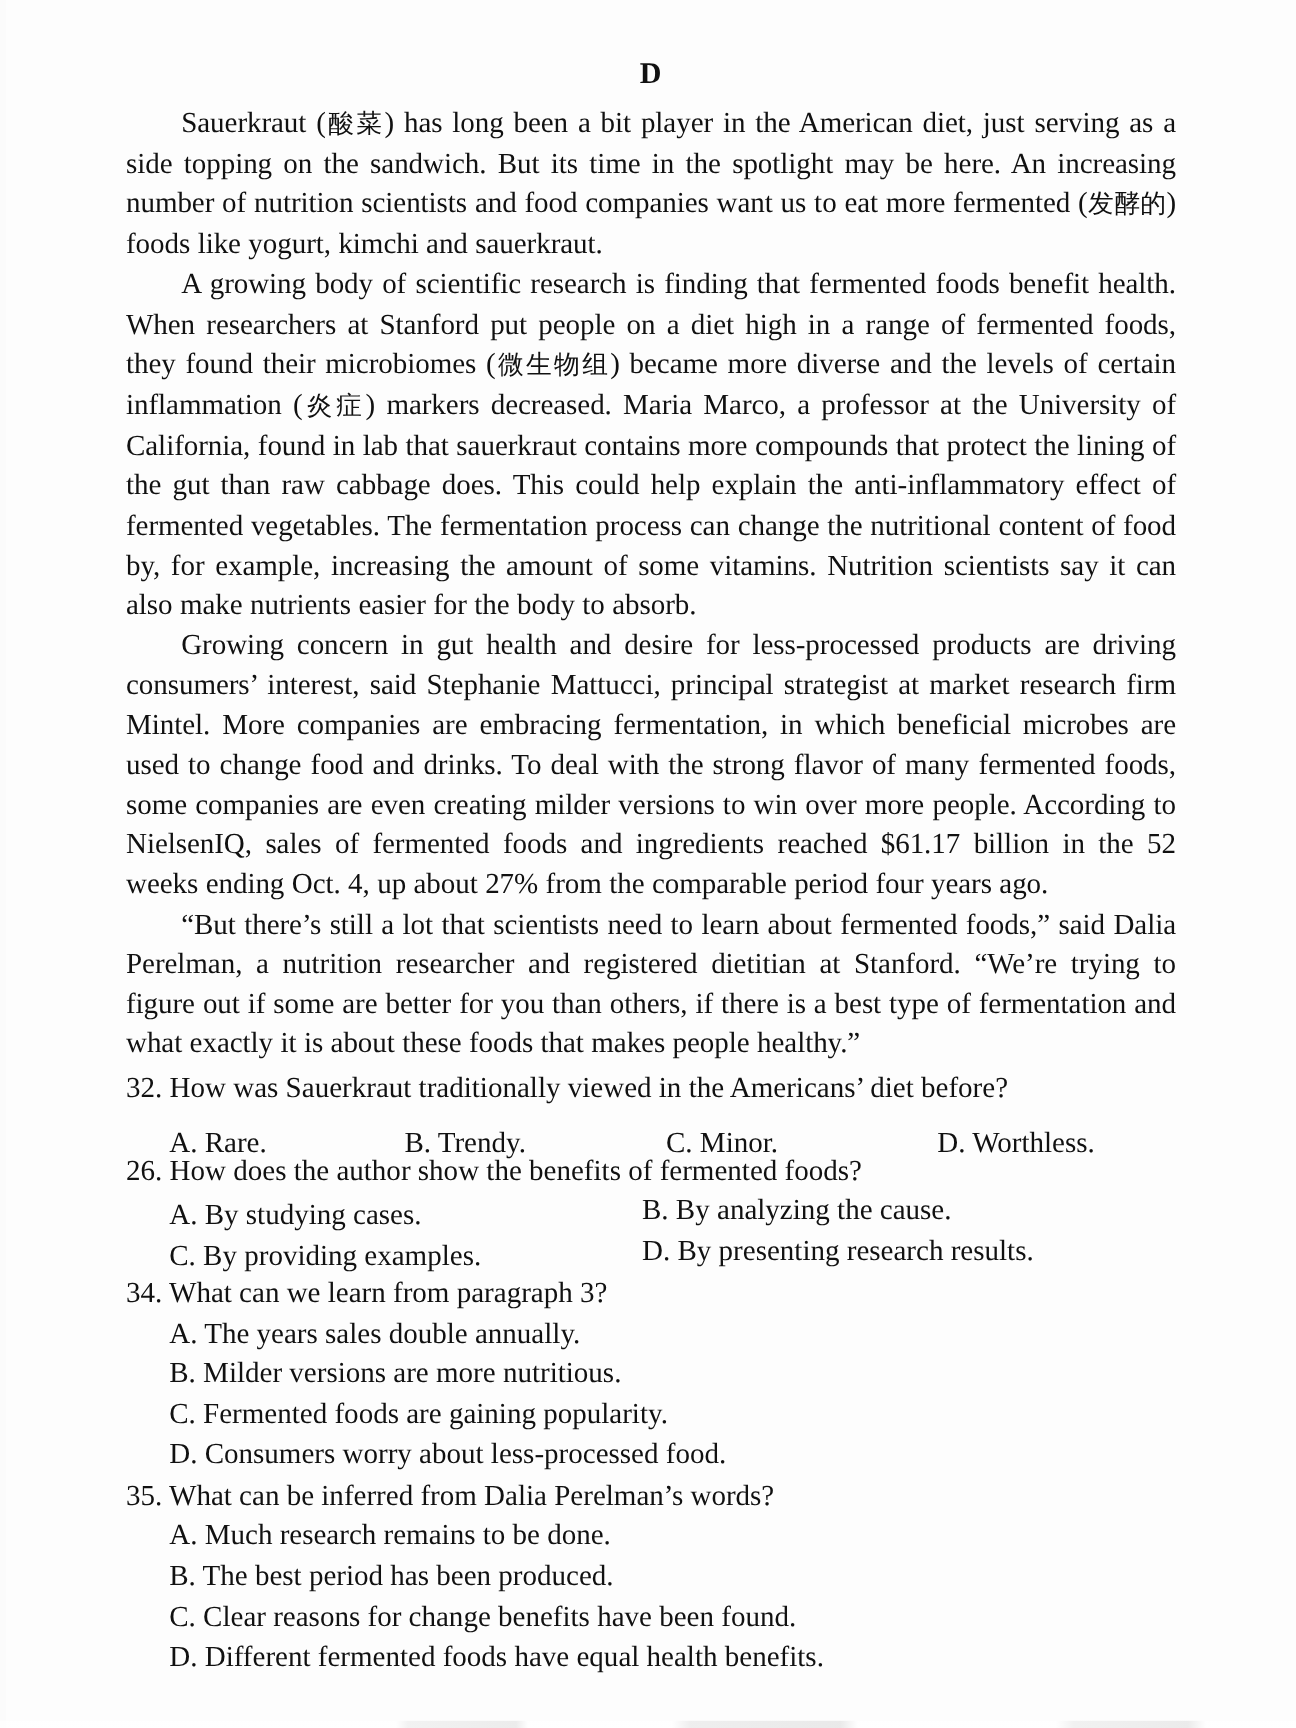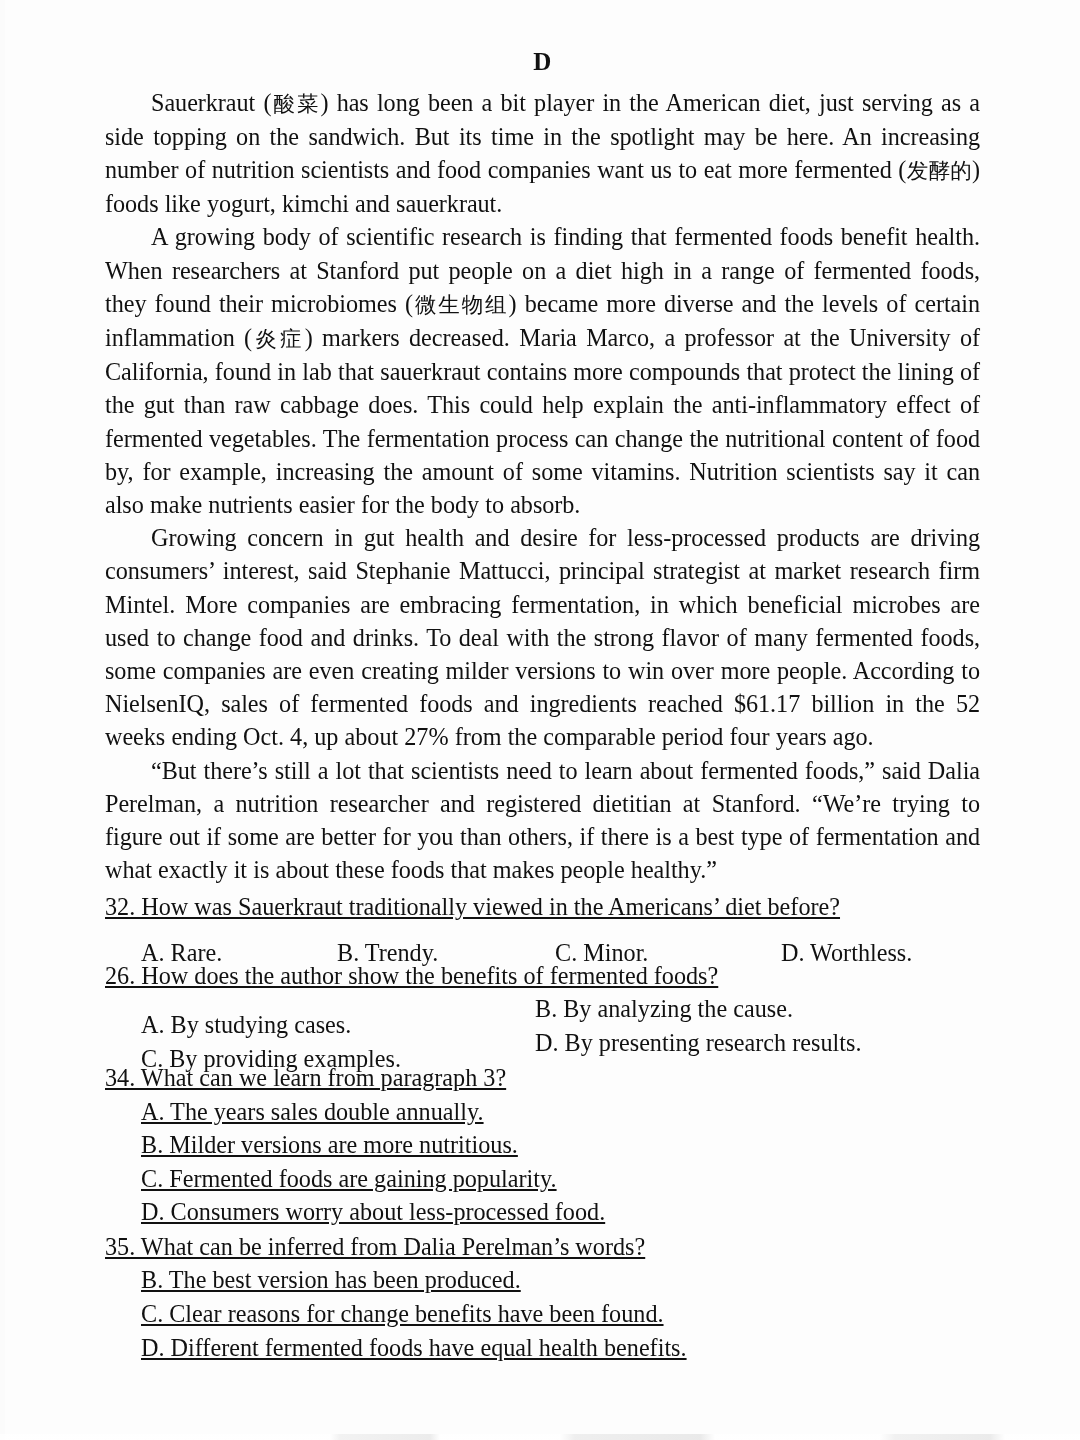--- a/index.html
+++ b/index.html
@@ -46,21 +46,20 @@
     text-indent: 46px;
     letter-spacing: -0.05px;
     word-spacing: 0.2px;
   }
   .cjk {
     font-family: "DejaVu Sans", "Liberation Sans", sans-serif;
     font-size: 21.5px;
   }
   .questions {
     margin-top: 4px;
-    text-decoration: underline;
   }
   .q-block {
     margin: 0 0 1px 0;
   }
   .q-stem {
     font-size: 24.2px;
     line-height: 33.4px;
     margin: 0;
     white-space: nowrap;
   }
@@ -82,21 +81,21 @@
 
   .opts-two {
     position: relative;
     font-size: 24.2px;
     line-height: 34px;
   }
   .opts-two .opt-line {
     position: relative;
     height: 34px;
   }
-  .opts-two .optL { position: absolute; left: 36px; top: 16px; white-space: nowrap; }
+  .opts-two .optL { position: absolute; left: 36px; top: 4px; white-space: nowrap; }
   .opts-two .optR { position: absolute; left: 430px; top: 0; white-space: nowrap; }
 
   .opts-stack {
     font-size: 24.2px;
     line-height: 33.6px;
   }
   .opts-stack .opt {
     margin-left: 36px;
     white-space: nowrap;
   }
@@ -176,21 +175,22 @@
           <div class="opt">A. The years sales double annually.</div>
           <div class="opt">B. Milder versions are more nutritious.</div>
           <div class="opt">C. Fermented foods are gaining popularity.</div>
           <div class="opt">D. Consumers worry about less-processed food.</div>
         </div>
       </div>
 
       <div class="q-block">
         <div class="q-stem">35. What can be inferred from Dalia Perelman’s words?</div>
         <div class="opts-stack">
-          <div class="opt">B. The best version has been produced.</div>
+          <div class="opt">A. Much research remains to be done.</div>
+          <div class="opt">B. The best period has been produced.</div>
           <div class="opt">C. Clear reasons for change benefits have been found.</div>
           <div class="opt">D. Different fermented foods have equal health benefits.</div>
         </div>
       </div>
 
     </div>
   </div>
 
   <div class="scan-edge-bottom"></div>
 </div>

